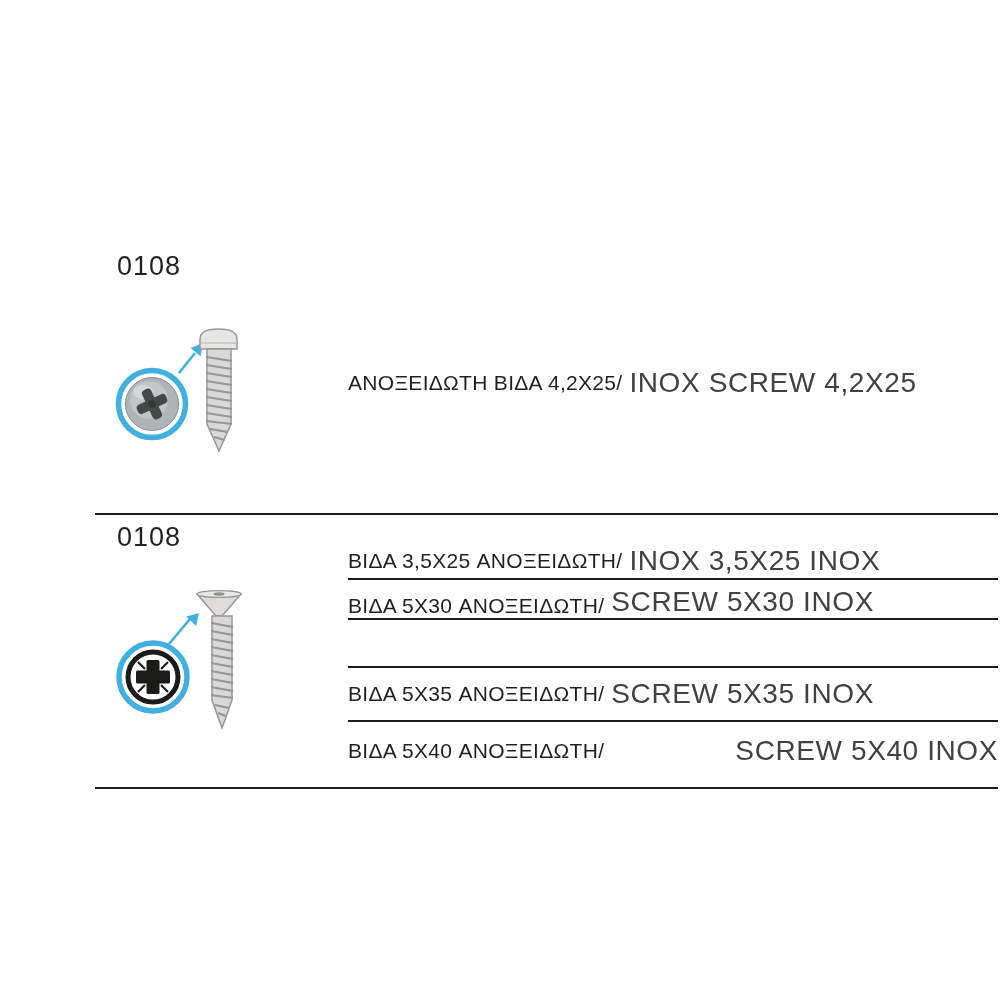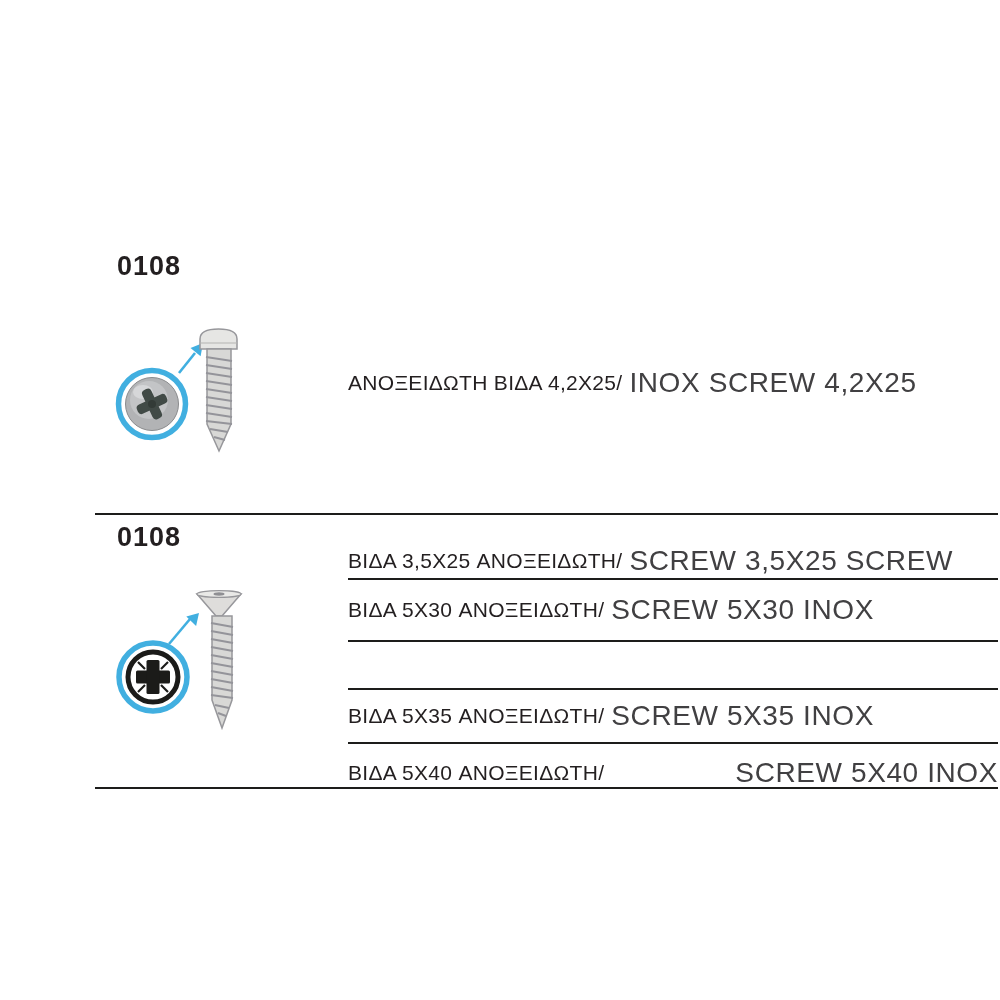--- a/index.html
+++ b/index.html
@@ -13,21 +13,21 @@
     width: 1000px;
     height: 1000px;
     background: #ffffff;
     overflow: hidden;
     color: #231f20;
   }
   .code {
     position: absolute;
     left: 117px;
     font-size: 27px;
-    font-weight: bold;
+    font-weight: normal;
     letter-spacing: 1px;
     color: #231f20;
   }
   .code.s1 { top: 251px; }
   .code.s2 { top: 522px; }
 
   .graphic {
     position: absolute;
   }
   .graphic.s1 { left: 112px; top: 324px; }
@@ -60,21 +60,21 @@
     width: 650px;
   }
   .trow {
     box-sizing: border-box;
     display: flex;
     align-items: center;
     white-space: nowrap;
     border-bottom: 2px solid #1d1d1b;
   }
   .trow.r0 { height: 65px; padding-top: 28px; }
-  .trow.r1 { height: 62px; }
+  .trow.r1 { height: 40px; align-items: flex-end; }
   .trow.r2 { height: 48px; }
   .trow.r3 { height: 54px; text-align: right; }
   .trow.r4 { height: 58px; border-bottom: none; justify-content: space-between; }
 
   .gr {
     font-size: 21px;
     font-weight: normal;
     color: #231f20;
     letter-spacing: 0.3px;
   }
@@ -182,21 +182,21 @@
         <line x1="35" y1="83" x2="28" y2="76"></line>
         <line x1="35" y1="99" x2="28" y2="106"></line>
         <line x1="51" y1="99" x2="58" y2="106"></line>
       </g>
     </g>
   </svg>
 
   <div class="table">
     <div class="trow r0">
       <span class="gr">ΒΙΔΑ 3,5X25 ΑΝΟΞΕΙΔΩΤΗ/</span>
-      <span class="en">SCREW 3,5X25 SCREW</span>
+      <span class="en">INOX 3,5X25 INOX</span>
     </div>
     <div class="trow r1">
       <span class="gr">ΒΙΔΑ 5X30 ΑΝΟΞΕΙΔΩΤΗ/</span>
       <span class="en">SCREW 5X30 INOX</span>
     </div>
     <div class="trow r2">
       <span class="gr"></span>
       <span class="en"></span>
     </div>
     <div class="trow r3">

